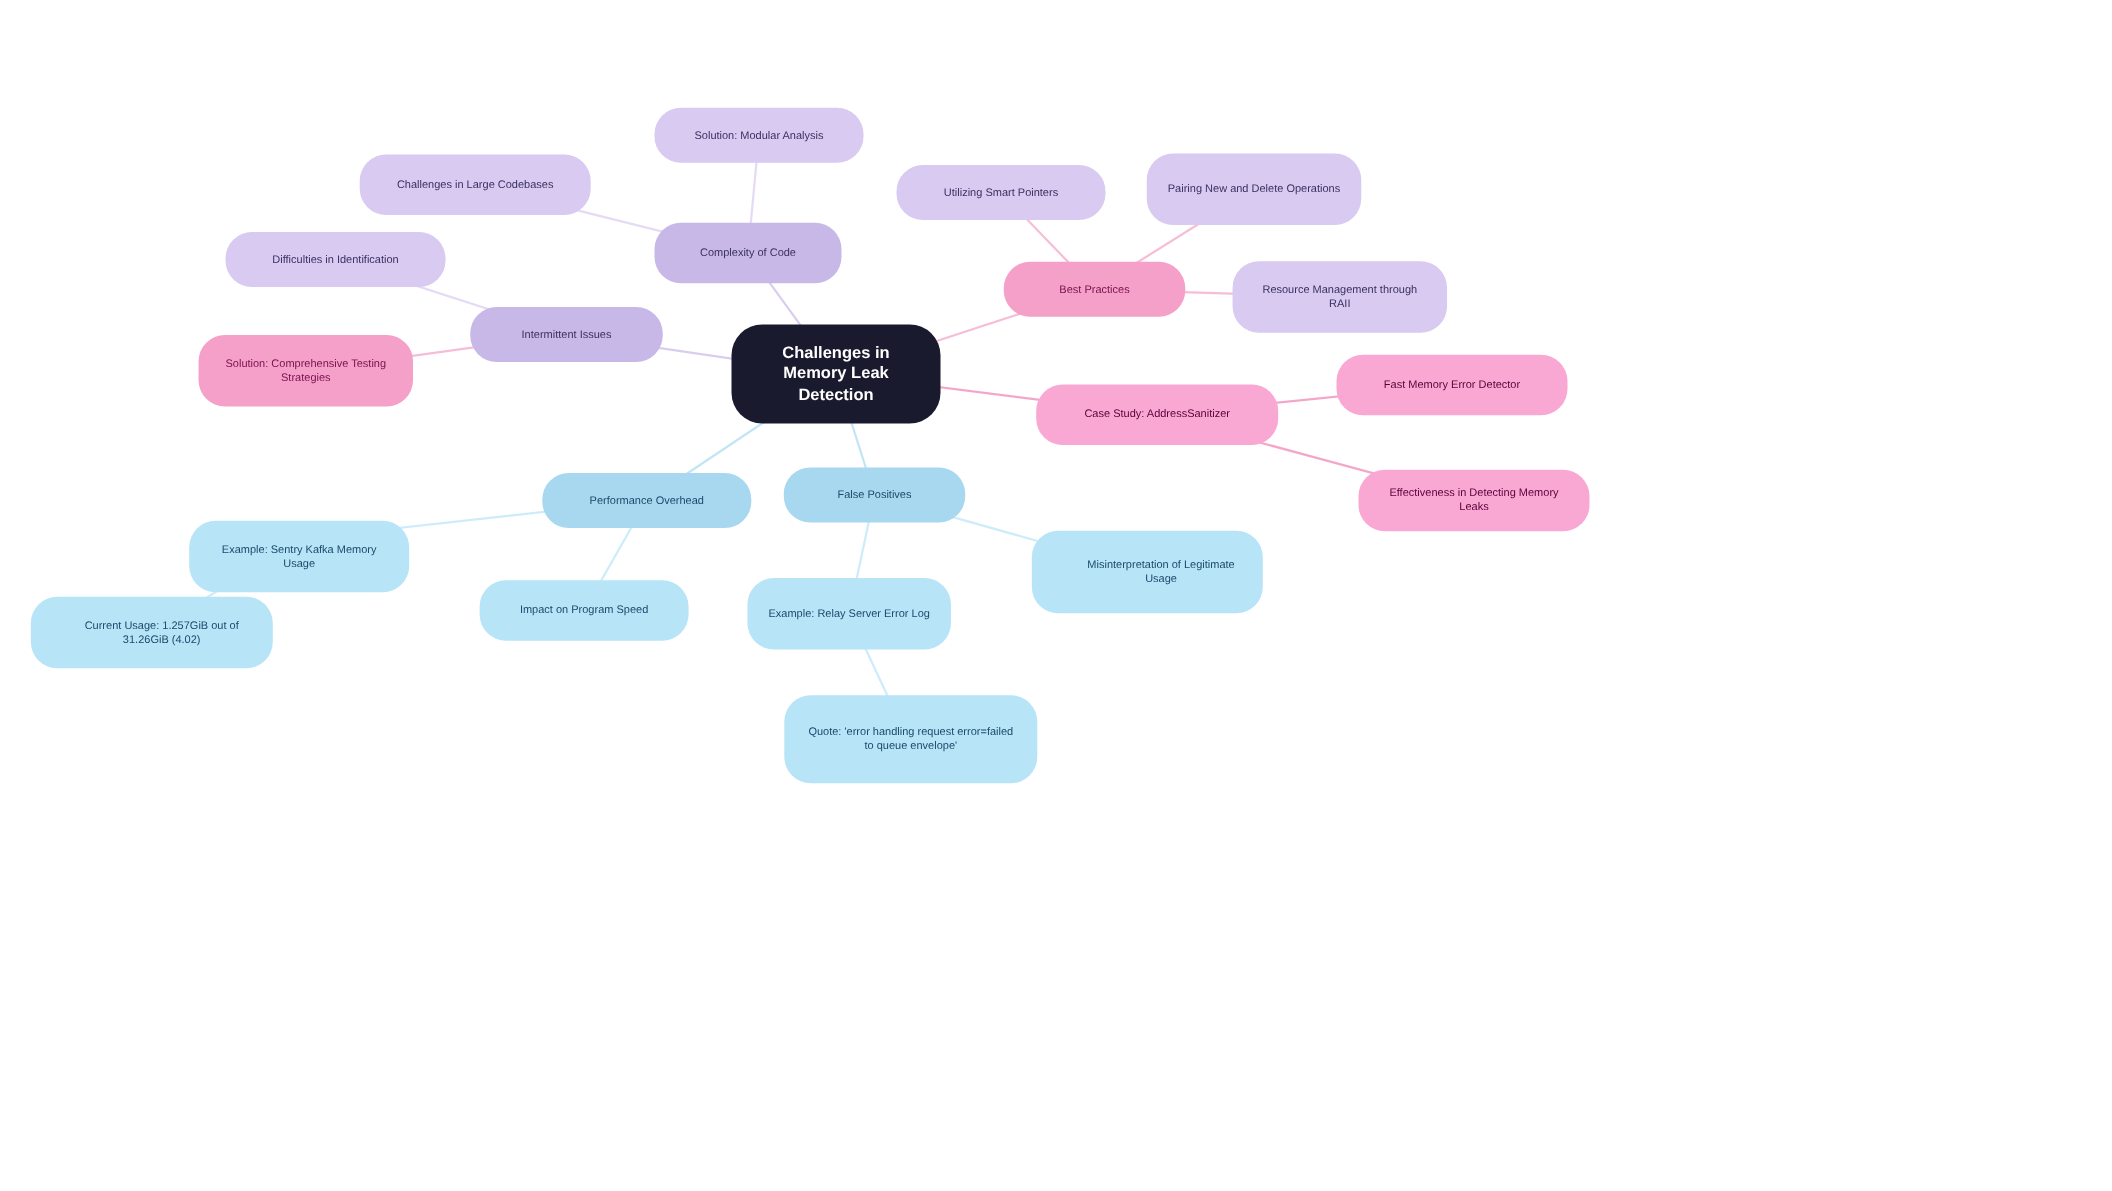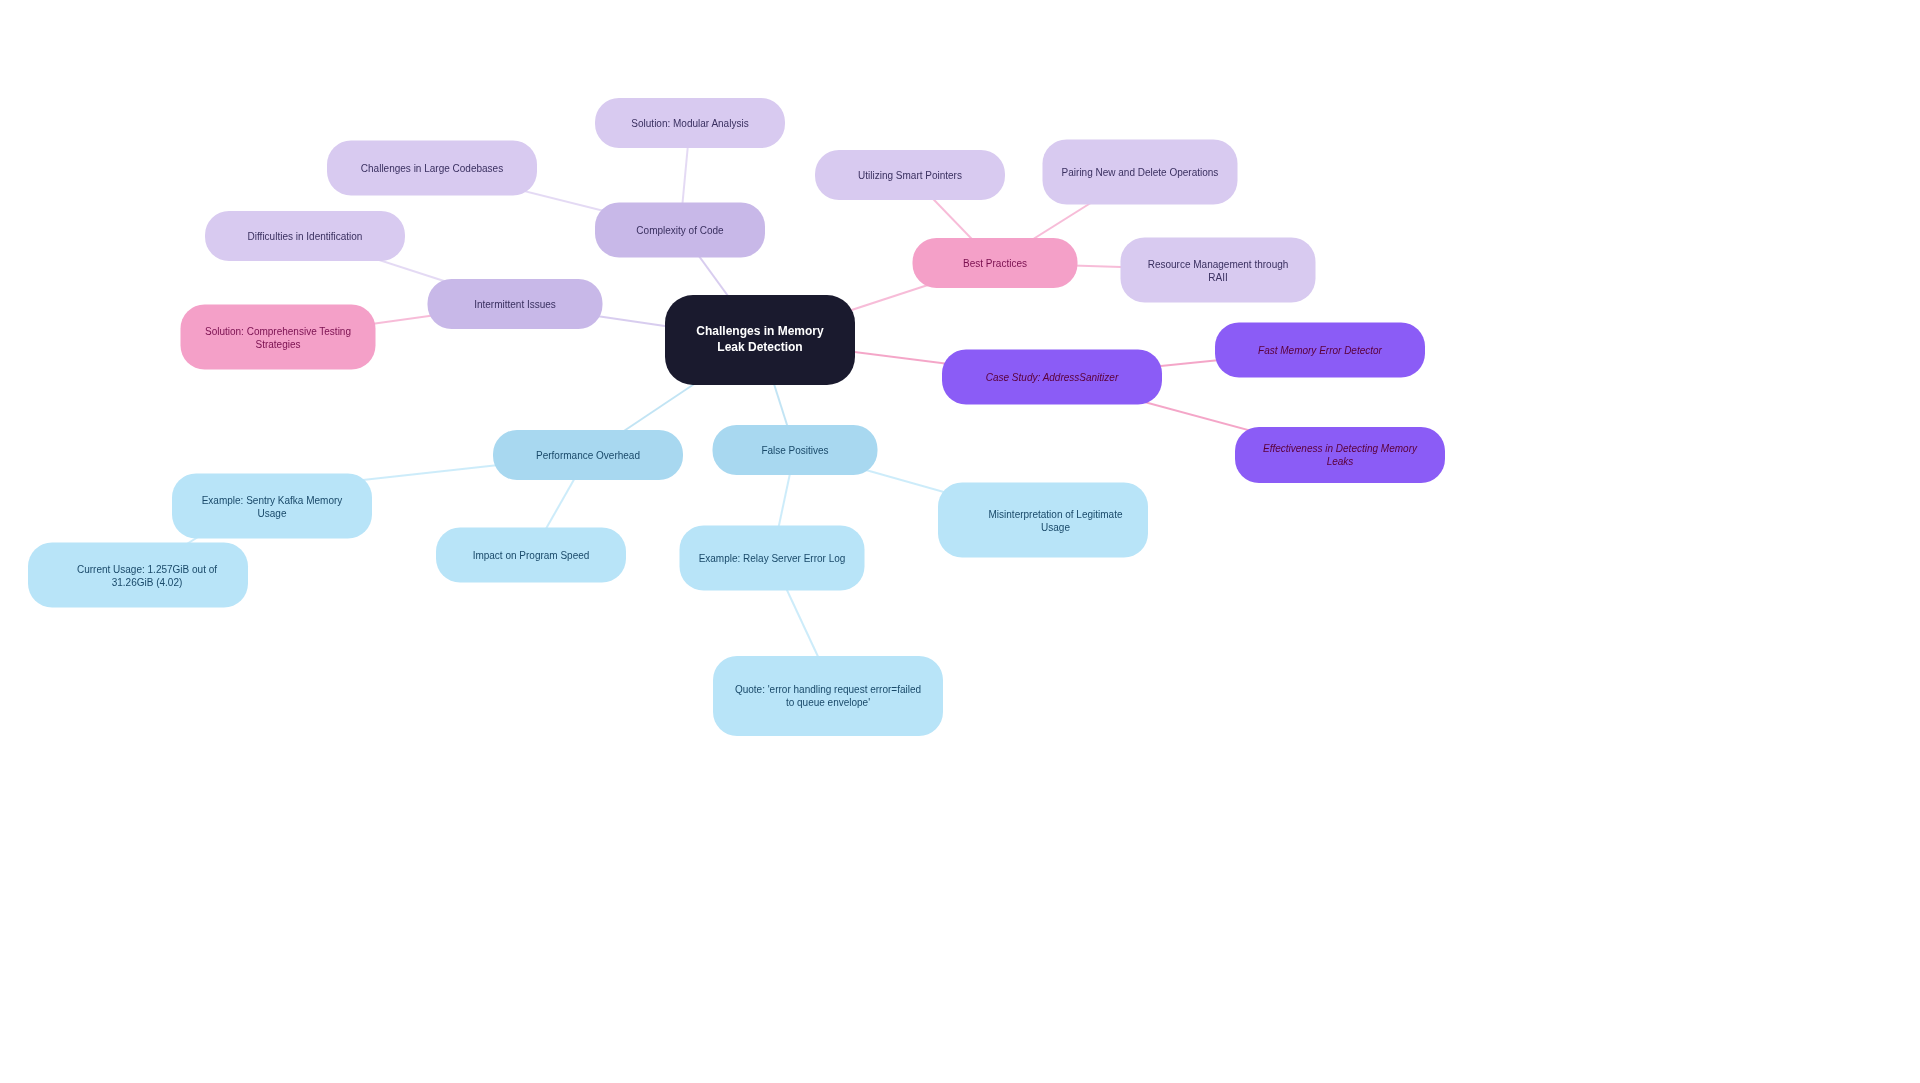--- a/index.html
+++ b/index.html
@@ -32,43 +32,42 @@
       text-align: center;
       font-size: 10px;
       font-weight: 500;
       line-height: 1.3;
       padding: 12px 18px;
       transform: translate(-50%, -50%);
     }
     .node-center {
       background: #1a1a2e;
       color: #ffffff;
-      font-size: 12px;
+      font-size: 15px;
       font-weight: 600;
       border-radius: 28px;
       width: 190px;
       height: 90px;
     }
     .node-purple {
       background: #c8b8e8;
       color: #3a3060;
       border: none;
     }
     .node-purple-light {
       background: #d8caf0;
       color: #3a3060;
     }
     .node-pink {
       background: #f4a0c8;
       color: #7a1050;
     }
     .node-pink-dark {
-      background: #8b5cf6;
+      background: #f9a8d4;
       color: #5a0038;
-      font-style: italic;
     }
     .node-blue {
       background: #a8d8f0;
       color: #1a4a6a;
     }
     .node-blue-light {
       background: #b8e4f8;
       color: #1a4a6a;
     }
   </style>
@@ -106,21 +105,21 @@
     <div class="node node-purple" style="left: 515px; top: 304px; width: 175px; height: 50px;">Intermittent Issues</div>
     <div class="node node-purple-light" style="left: 305px; top: 236px; width: 200px; height: 50px;">Difficulties in Identification</div>
     <div class="node node-pink" style="left: 278px; top: 337px; width: 195px; height: 65px;">Solution: Comprehensive Testing Strategies</div>
     <div class="node node-blue" style="left: 588px; top: 455px; width: 190px; height: 50px;">Performance Overhead</div>
     <div class="node node-blue-light" style="left: 531px; top: 555px; width: 190px; height: 55px;">Impact on Program Speed</div>
     <div class="node node-blue-light" style="left: 272px; top: 506px; width: 200px; height: 65px;">Example: Sentry Kafka Memory Usage</div>
     <div class="node node-blue-light" style="left: 138px; top: 575px; width: 220px; height: 65px; padding-left: 36px;">Current Usage: 1.257GiB out of 31.26GiB (4.02)</div>
     <div class="node node-blue" style="left: 795px; top: 450px; width: 165px; height: 50px;">False Positives</div>
     <div class="node node-blue-light" style="left: 1043px; top: 520px; width: 210px; height: 75px; padding-left: 43px;">Misinterpretation of Legitimate Usage</div>
     <div class="node node-blue-light" style="left: 772px; top: 558px; width: 185px; height: 65px;">Example: Relay Server Error Log</div>
-    <div class="node node-blue-light" style="left: 828px; top: 696px; width: 230px; height: 80px;">Quote: 'error handling request error=failed to queue envelope'</div>
+    <div class="node node-blue-light" style="left: 828px; top: 672px; width: 230px; height: 80px;">Quote: 'error handling request error=failed to queue envelope'</div>
     <div class="node node-pink" style="left: 995px; top: 263px; width: 165px; height: 50px;">Best Practices</div>
     <div class="node node-purple-light" style="left: 910px; top: 175px; width: 190px; height: 50px;">Utilizing Smart Pointers</div>
     <div class="node node-purple-light" style="left: 1140px; top: 172px; width: 195px; height: 65px;">Pairing New and Delete Operations</div>
     <div class="node node-purple-light" style="left: 1218px; top: 270px; width: 195px; height: 65px;">Resource Management through RAII</div>
     <div class="node node-pink-dark" style="left: 1052px; top: 377px; width: 220px; height: 55px;">Case Study: AddressSanitizer</div>
     <div class="node node-pink-dark" style="left: 1320px; top: 350px; width: 210px; height: 55px;">Fast Memory Error Detector</div>
     <div class="node node-pink-dark" style="left: 1340px; top: 455px; width: 210px; height: 56px;">Effectiveness in Detecting Memory Leaks</div>
   </div>
 
 </body></html>

